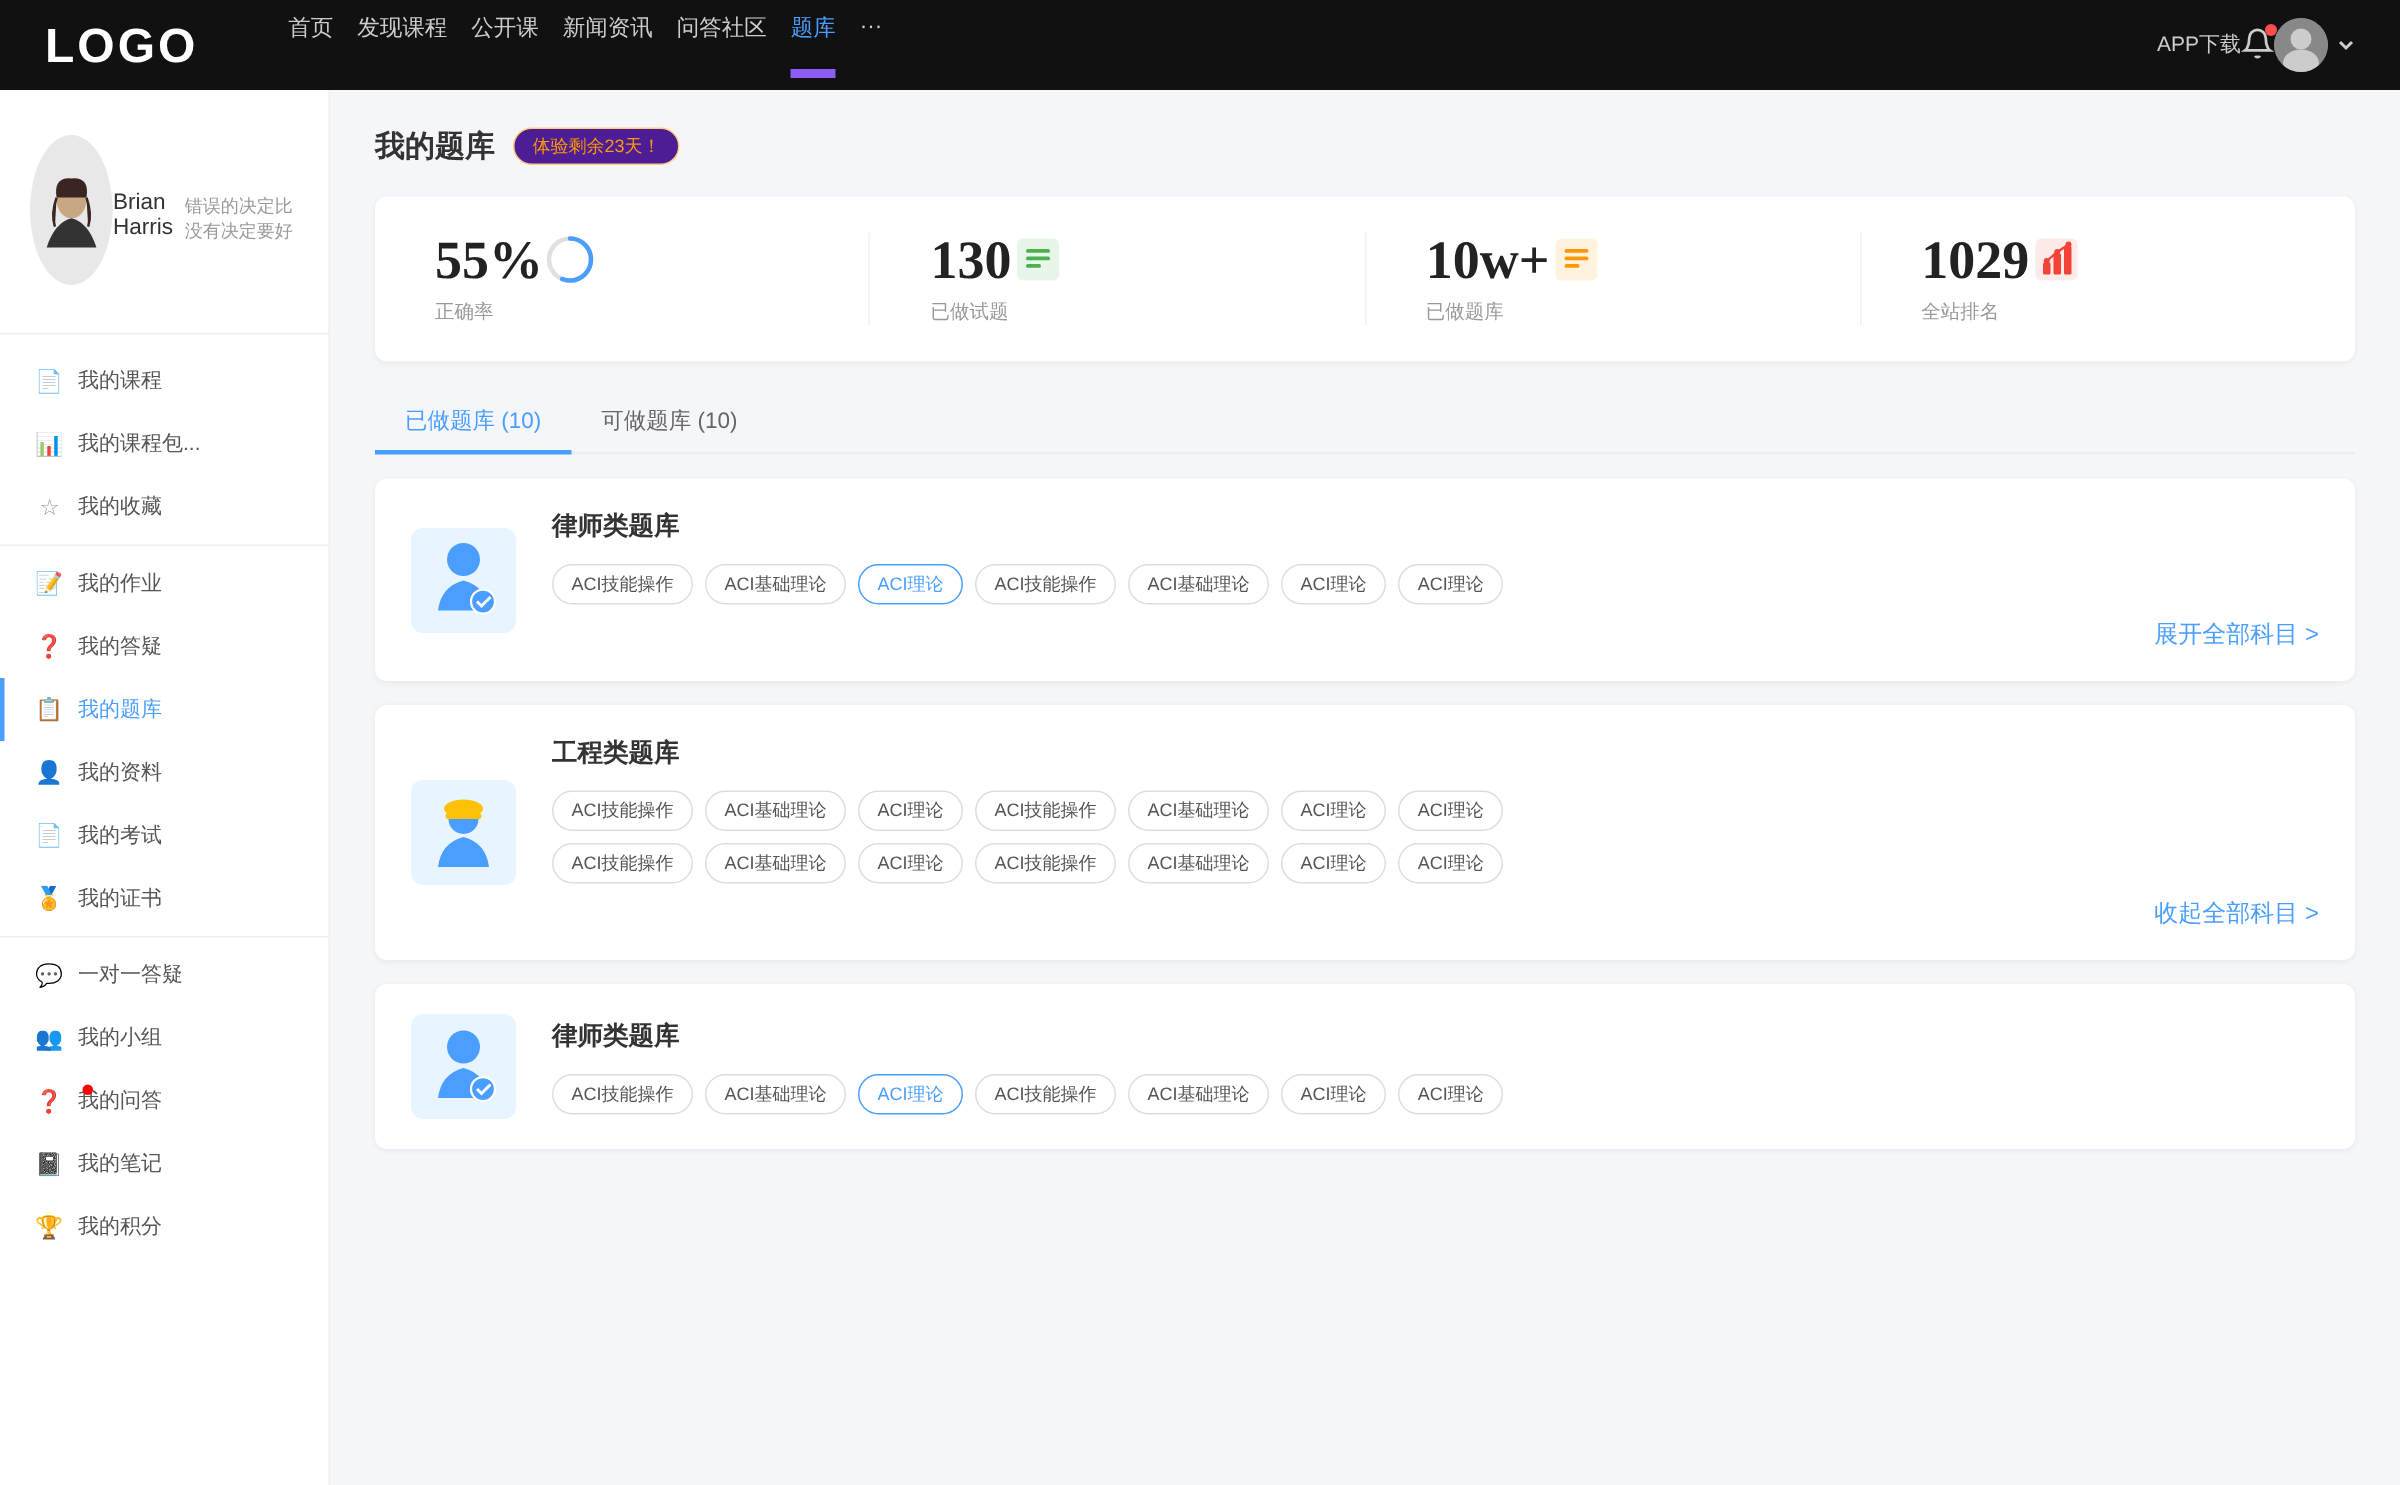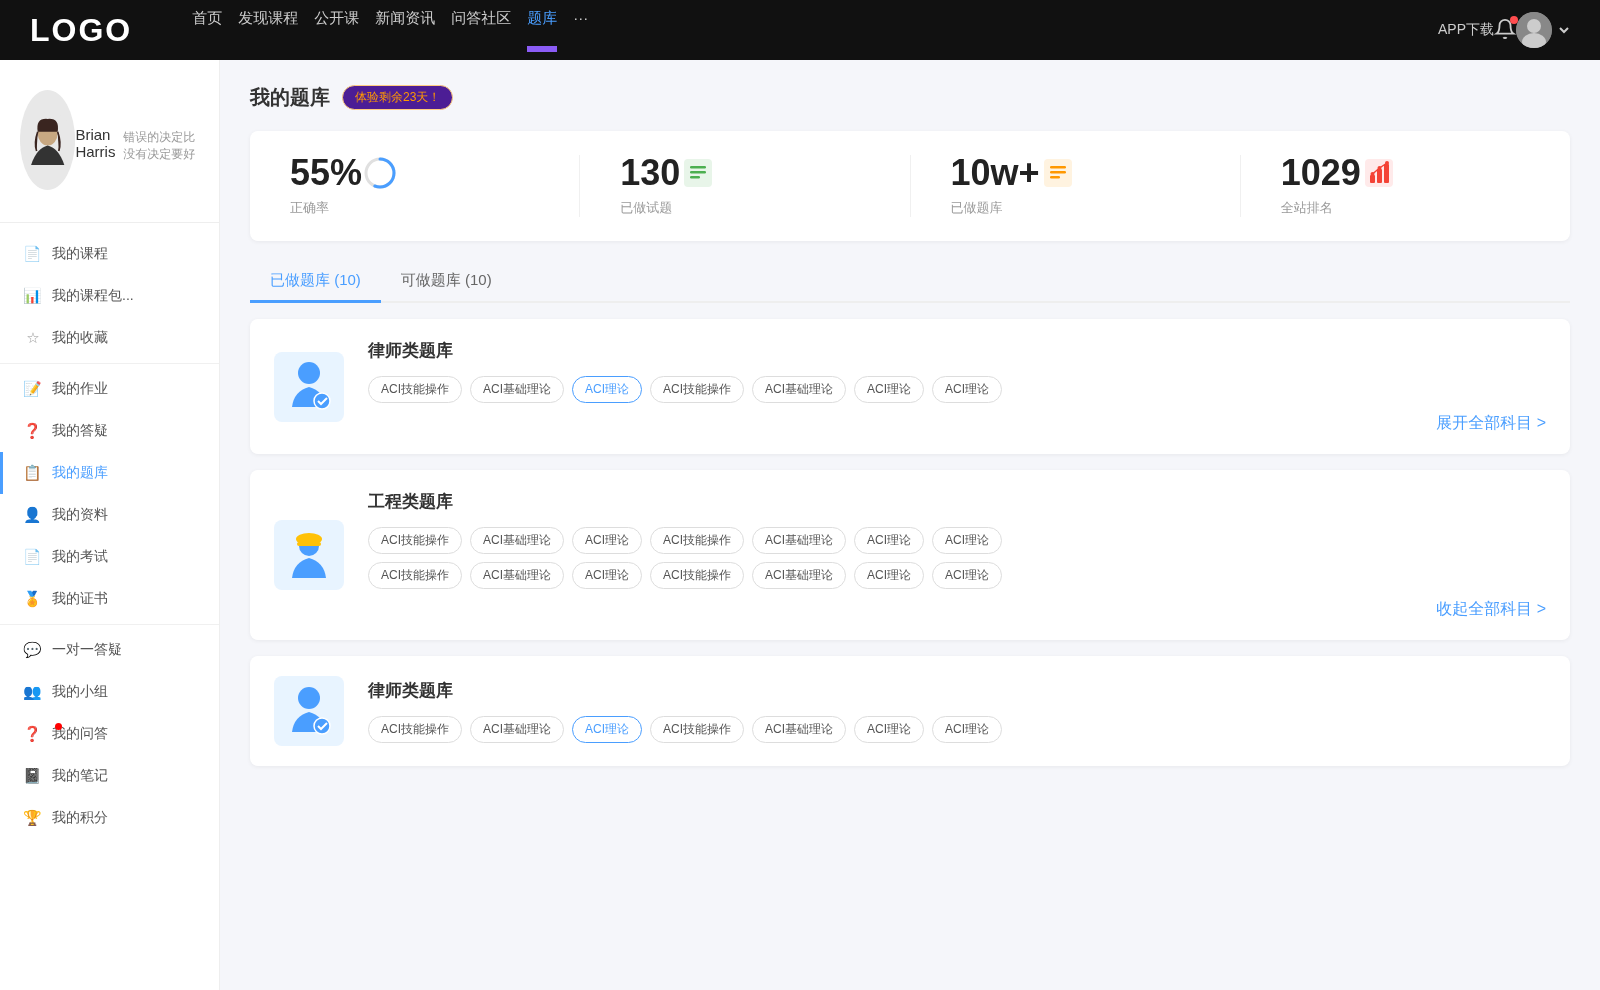--- a/index.html
+++ b/index.html
@@ -208,20 +208,21 @@
       display: flex;
       flex-direction: column;
       align-items: flex-start;
       padding: 0 40px;
       border-right: 1px solid #f0f0f0;
     }
     .stat-item:last-child { border-right: none; }
     .stat-top {
       display: flex;
       align-items: flex-start;
+      font-family: Liberation Serif, serif;
     }
     .stat-value {
       font-size: 36px;
       font-weight: 700;
       color: #222;
       line-height: 1;
     }
     .stat-icon {
       width: 36px;
       height: 36px;

